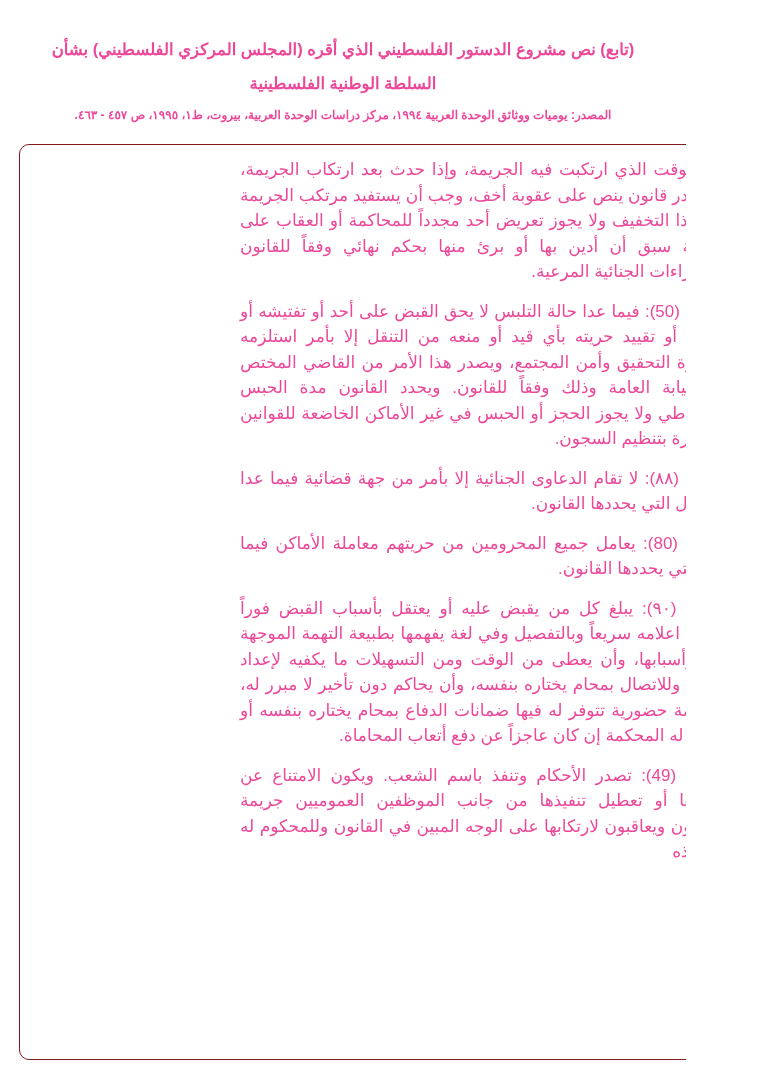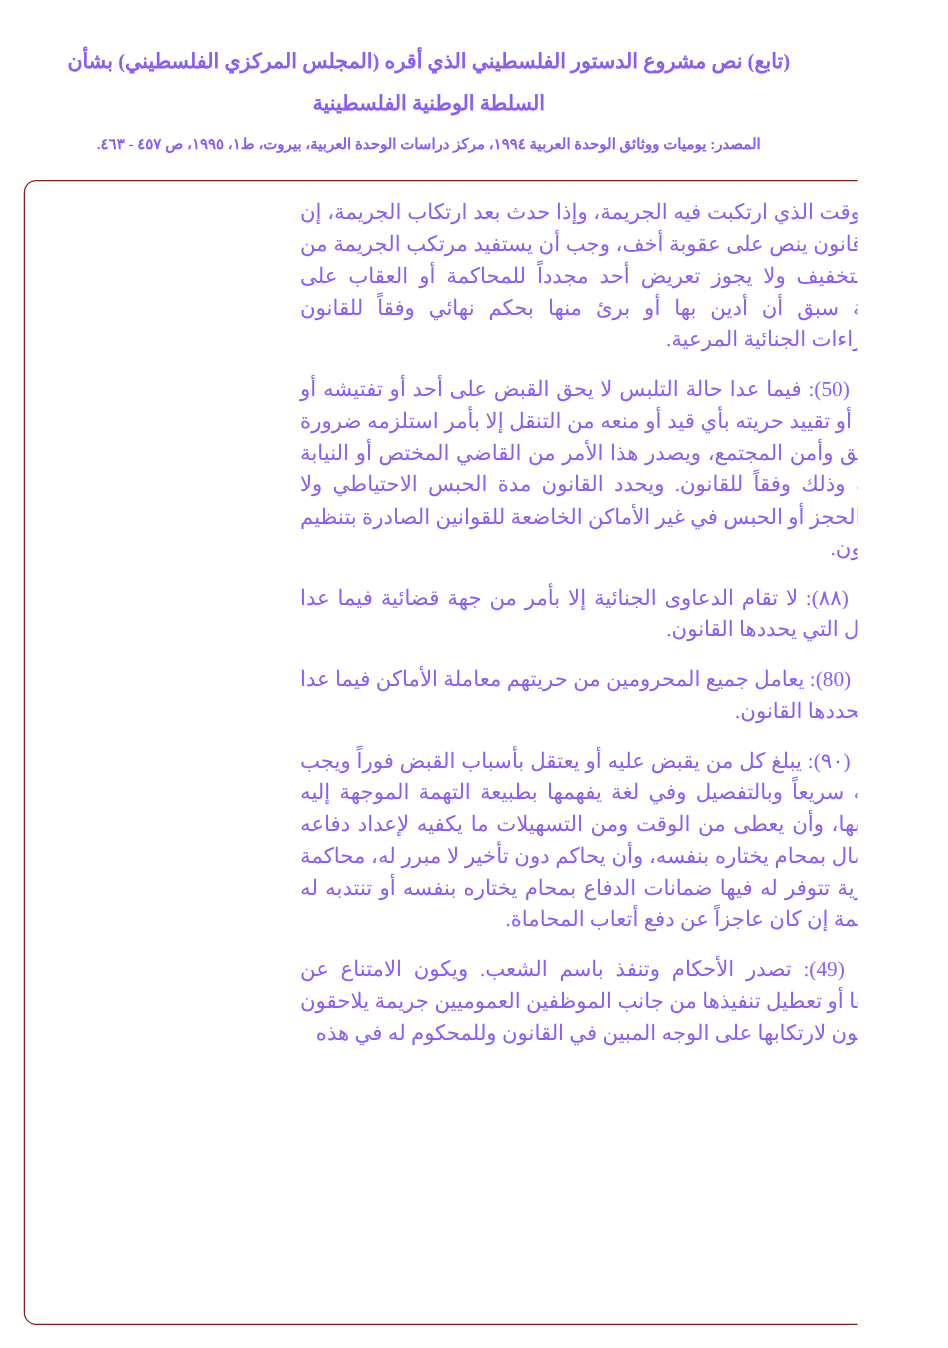--- a/index.html
+++ b/index.html
@@ -5,22 +5,22 @@
   html, body {
     margin: 0;
     padding: 0;
     background: #ffffff;
   }
   .page {
     position: relative;
     width: 686px;
     height: 1078px;
     background: #ffffff;
-    font-family: Liberation Serif, serif;
-    color: #8b5cf6;
+    font-family: Liberation Sans, sans-serif;
+    color: #ec4899;
     overflow: hidden;
   }
   .doc-header {
     position: absolute;
     top: 32px;
     left: 0;
     right: 0;
     text-align: center;
     direction: rtl;
   }

